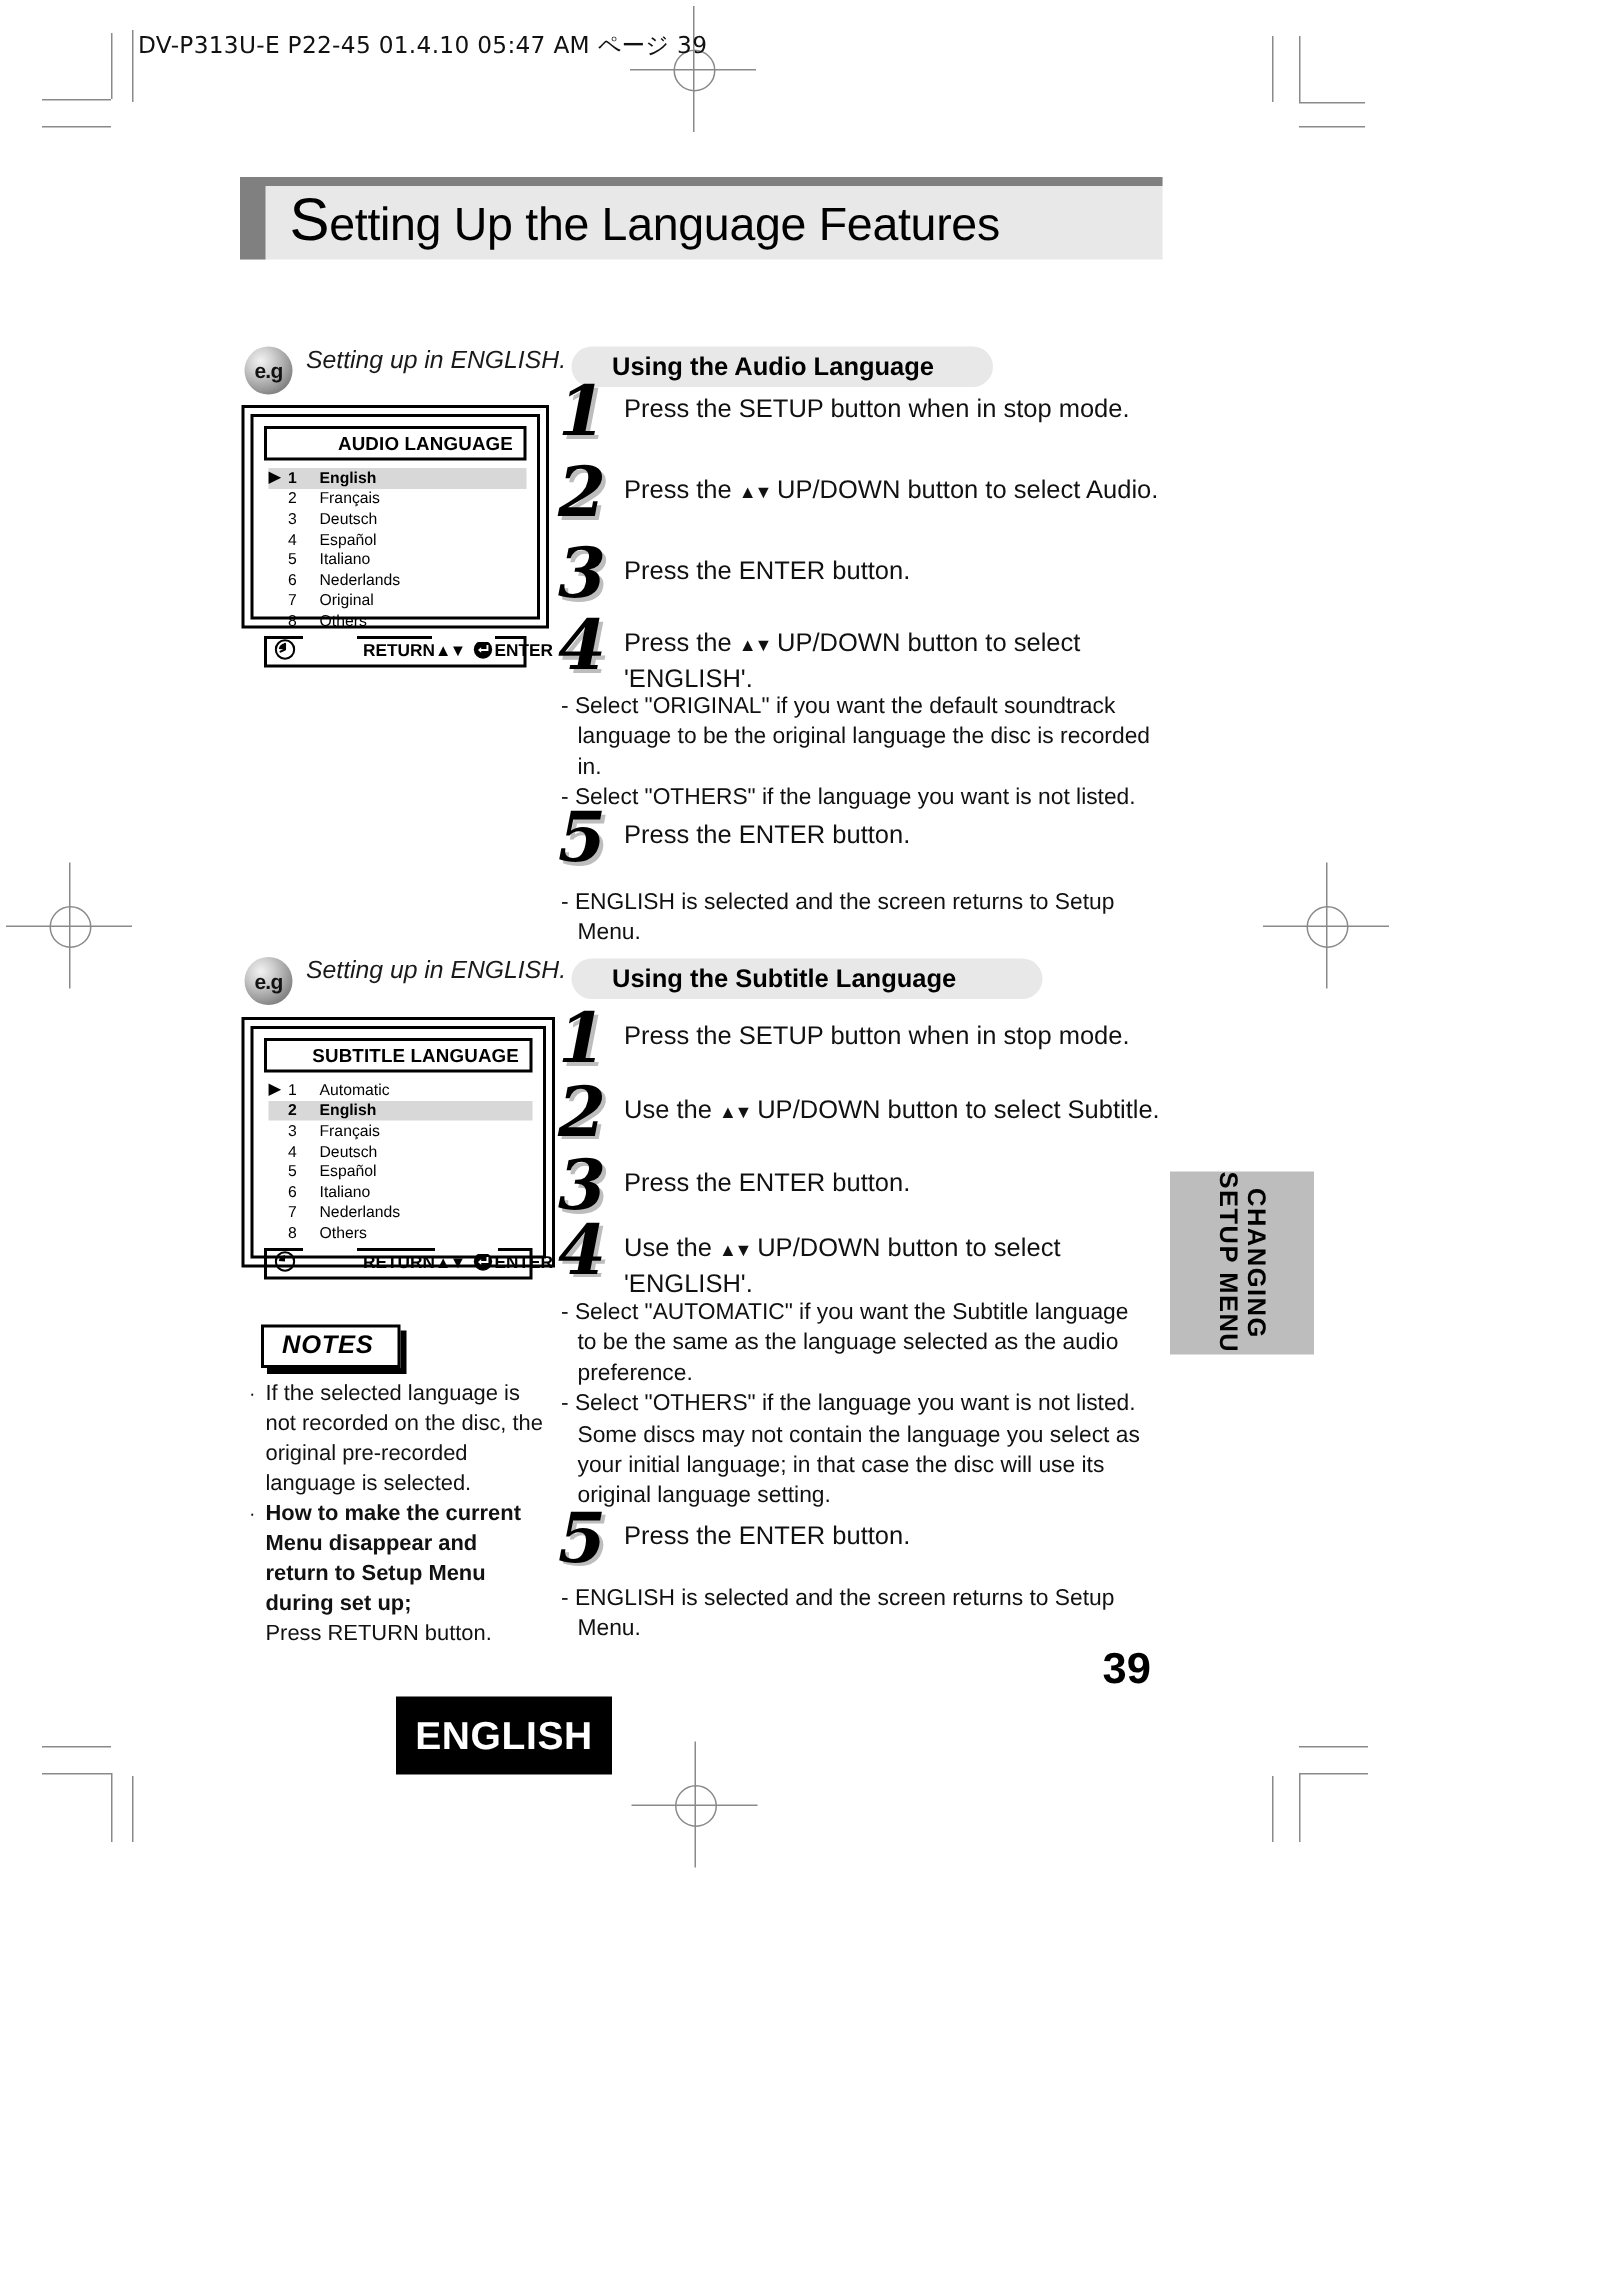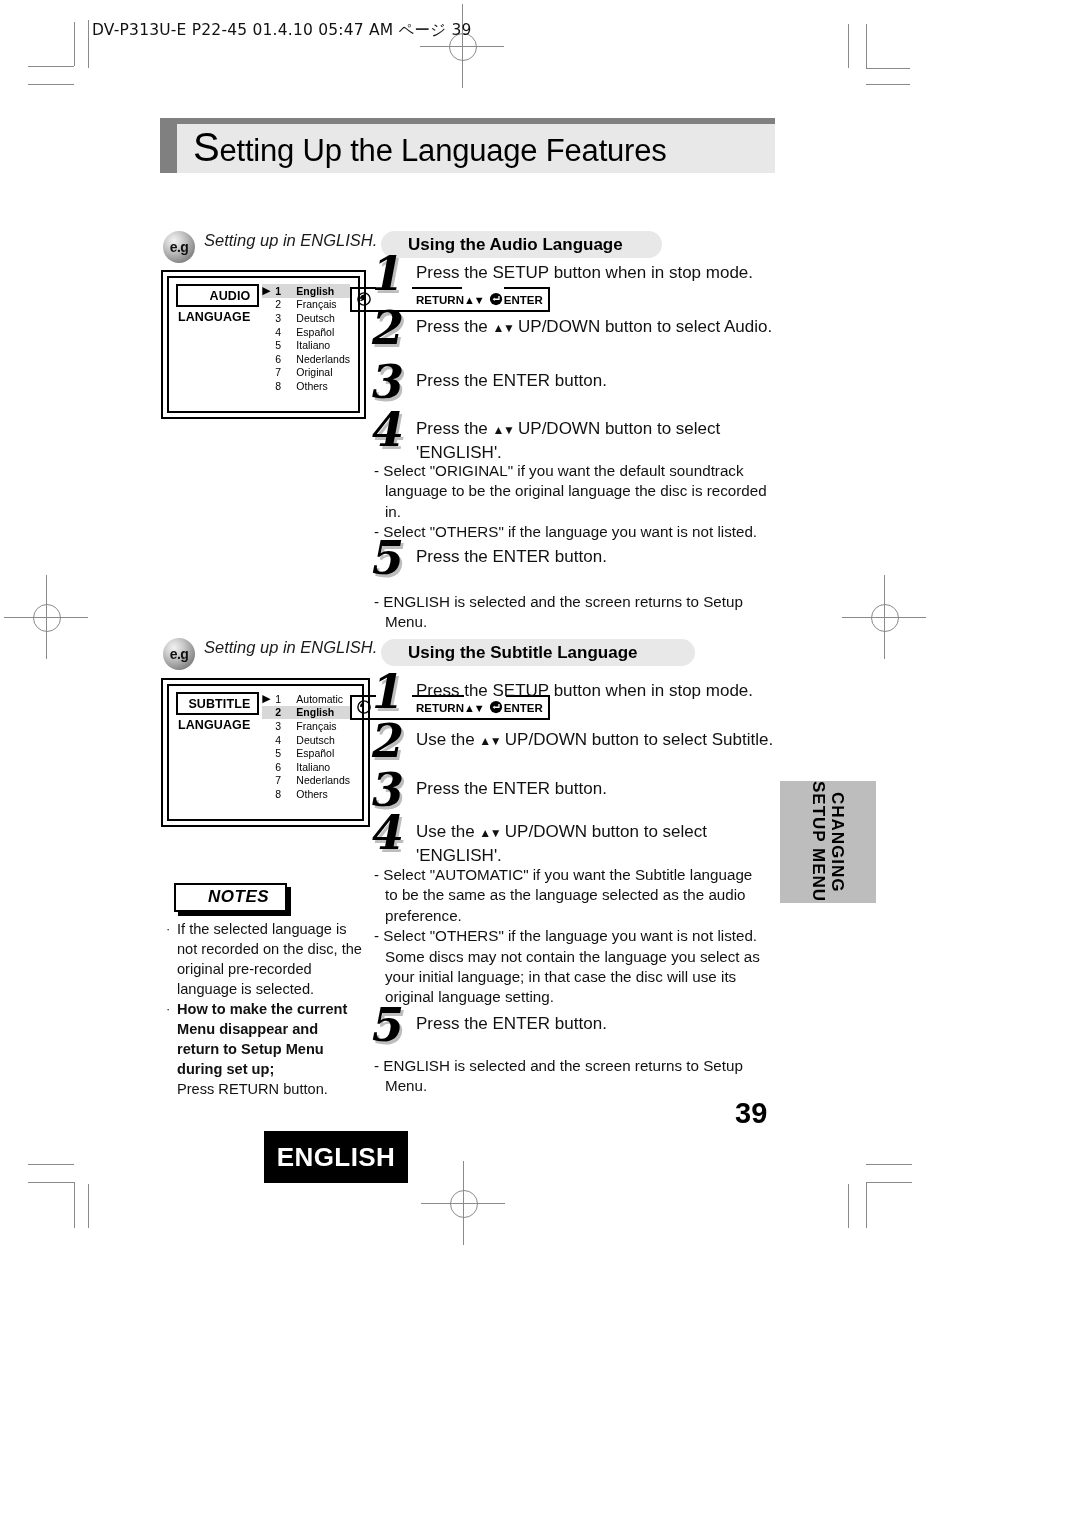--- a/index.html
+++ b/index.html
@@ -53,21 +53,21 @@
     letter-spacing:-.5px;flex:none;
   }
   .eg-text{font-size:16.5px;color:#1a1a1a;white-space:nowrap;font-style:italic;}
 
   
   .osd{
     position:absolute;border:2px solid #000;background:#fff;
     padding:4px;box-sizing:border-box;
   }
   .osd-inner{border:2px solid #000;height:100%;box-sizing:border-box;padding:6px 7px 5px 7px;
-             display:flex;}
+             display:flex;flex-direction:column;}
   .osd-title{
     border:2px solid #000;height:23px;line-height:21px;text-align:right;
     font-size:12.5px;font-weight:bold;letter-spacing:.1px;padding-right:7px;
     box-sizing:border-box;margin-bottom:5px;
   }
   .osd-list{flex:1 1 auto;padding-left:3px;}
   .osd-li{display:flex;align-items:center;height:13.6px;font-size:10.5px;white-space:nowrap;}
   .osd-li .arrow{width:13px;font-size:11px;line-height:1;color:#000;flex:none;}
   .osd-li .num{width:21px;flex:none;}
   .osd-li .lbl{flex:none;}
@@ -104,21 +104,21 @@
   .steptxt .ud{font-size:12px;letter-spacing:-1.5px;}
 
   
   .dashnote{position:absolute;font-size:15.2px;line-height:20.4px;color:#111;}
   .dashnote p{margin:0;text-indent:-11px;padding-left:11px;}
 
   
   .notes-hdr{
     position:absolute;border:2px solid #000;background:#fff;
     box-shadow:4px 4px 0 #000;
-    padding:2px 16px 3px 32px;
+    padding:2px 16px 3px 12px;
     font-style:italic;font-weight:bold;font-size:17px;letter-spacing:.5px;
   }
   .notes-body{position:absolute;font-size:14.6px;line-height:20px;color:#111;width:198px;}
   .notes-body .li{display:flex;margin-bottom:0;}
   .notes-body .li .bl{flex:none;width:11px;font-size:13px;line-height:20px;}
   .notes-body .li .tx{flex:1;}
   .notes-body .li.bold .tx{font-weight:bold;}
   .notes-body .tail{padding-left:11px;}
 
   
@@ -315,21 +315,21 @@
 
 <div class="dashnote" style="left:374px;top:592px;width:392px;">
   <p>- ENGLISH is selected and the screen returns to Setup Menu.</p>
 </div>
 
 <div class="eg-row" style="left:163px;top:638px;">
   <div class="eg-badge">e.g</div>
   <div class="eg-text">Setting up in ENGLISH.</div>
 </div>
 
-<div class="osd" style="left:161px;top:678px;width:209px;height:149px;">
+<div class="osd" style="left:161px;top:678px;width:209px;height:167px;">
   <div class="osd-inner">
     <div class="osd-title">SUBTITLE LANGUAGE</div>
     <div class="osd-list">
         <div class="osd-li">
           <span class="arrow">▶</span>
           <span class="num">1</span>
           <span class="lbl">Automatic</span>
         </div>
         <div class="osd-li sel">
           <span class="arrow"></span>

